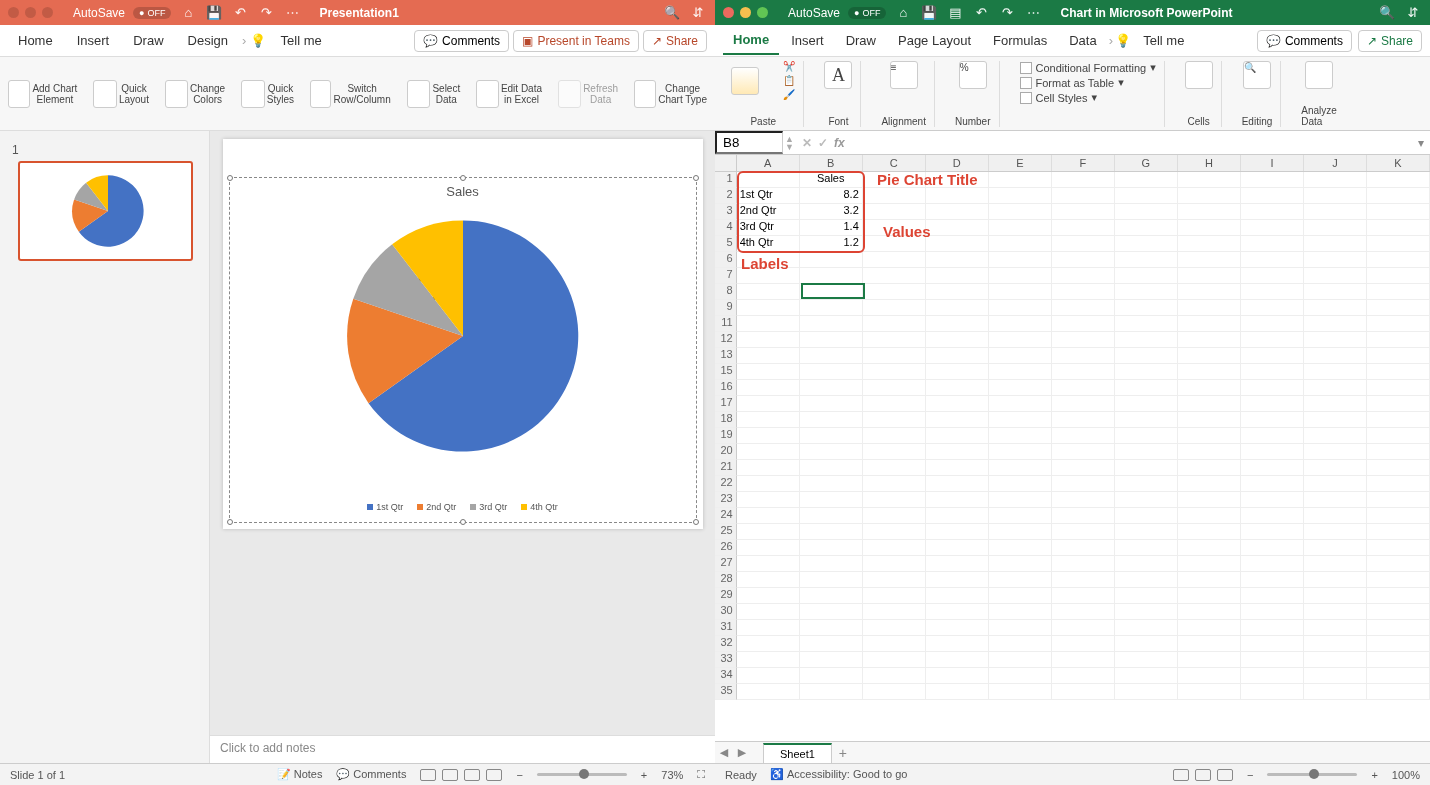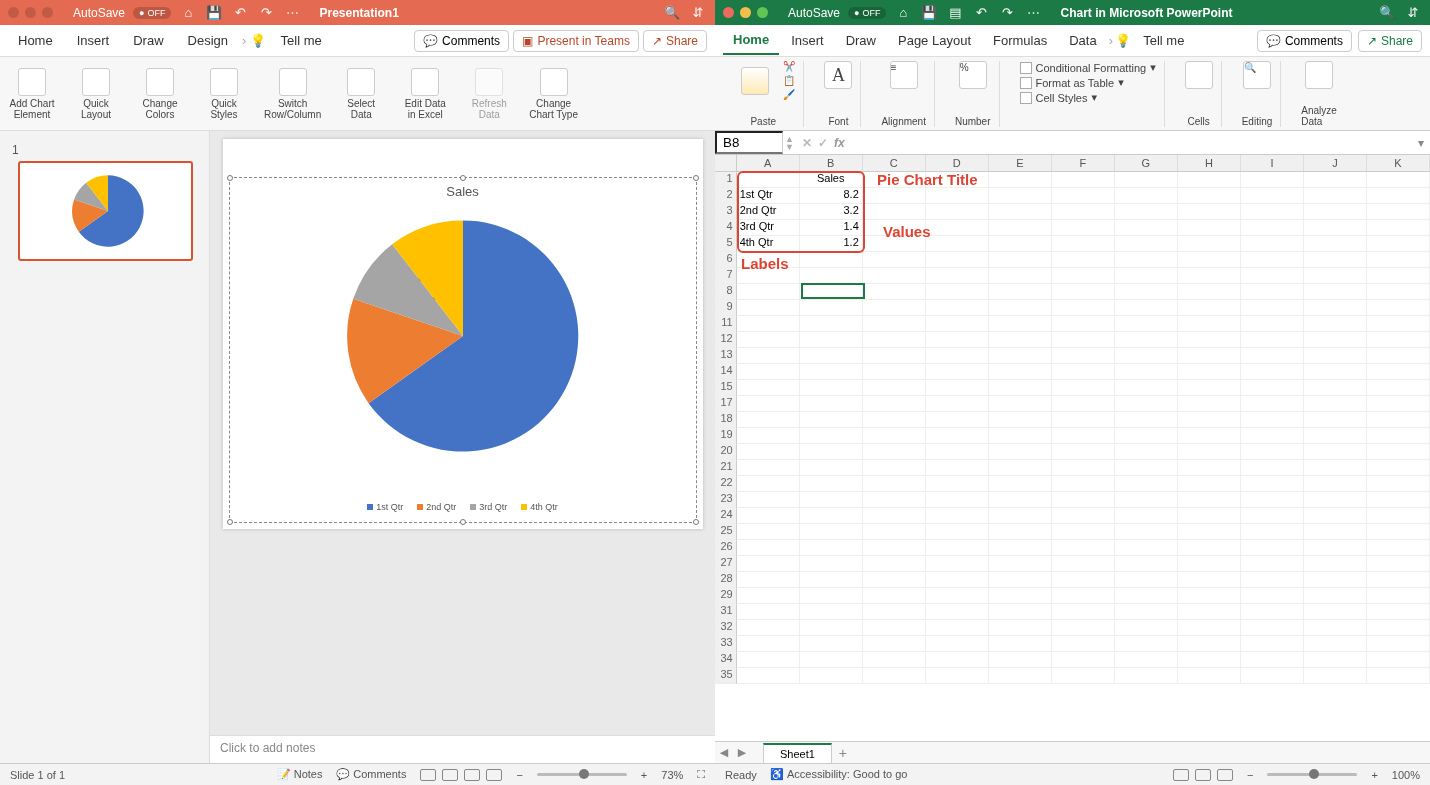--- a/index.html
+++ b/index.html
@@ -19,21 +19,21 @@
 .title-text { margin-left: 10px; font-weight: 600; }
 .spacer { flex: 1; }
 
 .ppt-tabs { height: 32px; background: #fff; display: flex; align-items: center; border-bottom: 1px solid #ddd; font-size: 13px; gap: 4px; padding: 0 8px; }
 .ppt-tabs .tab { padding: 6px 10px; color: #333; cursor: pointer; }
 .pill-btn { display: inline-flex; align-items: center; gap: 4px; border: 1px solid #ccc; border-radius: 4px; padding: 3px 8px; font-size: 12px; background: #fff; cursor: pointer; }
 .ppt-tabs .share { color: #b7472a; }
 .ppt-tabs .teams { color: #b7472a; }
 
 .ppt-ribbon { height: 74px; background: #f7f7f7; border-bottom: 1px solid #ddd; display: flex; align-items: center; padding: 4px 8px; gap: 16px; font-size: 10px; color: #444; }
-.rbtn { display: flex; flex-direction: column; align-items: center; gap: 2px; cursor: pointer; min-width: 48px; }
+.rbtn { display: flex; align-items: center; gap: 2px; cursor: pointer; min-width: 48px; }
 .rbtn .ric { width: 28px; height: 28px; border: 1px solid #ccc; border-radius: 3px; background: #fff; }
 .rbtn.dis { opacity: .5; cursor: default; }
 
 .ppt-body { flex: 1; display: flex; background: #e9e9e9; }
 .thumbcol { width: 210px; background: #f3f3f3; padding: 12px; border-right: 1px solid #ddd; }
 .slide-num { font-size: 12px; color: #555; display: inline-block; vertical-align: top; }
 .thumb { display: inline-block; width: 175px; height: 100px; background: #fff; border: 2px solid #d8532e; border-radius: 3px; margin-left: 6px; position: relative; }
 .thumb-pie { position: absolute; top: 10px; left: 50px; }
 
 .canvas-area { flex: 1; display: flex; flex-direction: column; }
@@ -537,48 +537,48 @@
           <div class="cell"></div>
           <div class="cell"></div>
           <div class="cell"></div>
           <div class="cell"></div>
           <div class="cell"></div>
           <div class="cell"></div>
           <div class="cell"></div>
           <div class="cell"></div>
         </div>
         <div class="row">
-          <div class="rn">14</div>
-          <div class="cell"></div>
-          <div class="cell"></div>
-          <div class="cell"></div>
-          <div class="cell"></div>
-          <div class="cell"></div>
-          <div class="cell"></div>
-          <div class="cell"></div>
-          <div class="cell"></div>
-          <div class="cell"></div>
-          <div class="cell"></div>
-          <div class="cell"></div>
-        </div>
-        <div class="row">
           <div class="rn">15</div>
           <div class="cell"></div>
           <div class="cell"></div>
           <div class="cell"></div>
           <div class="cell"></div>
           <div class="cell"></div>
           <div class="cell"></div>
           <div class="cell"></div>
           <div class="cell"></div>
           <div class="cell"></div>
           <div class="cell"></div>
           <div class="cell"></div>
         </div>
         <div class="row">
+          <div class="rn">16</div>
+          <div class="cell"></div>
+          <div class="cell"></div>
+          <div class="cell"></div>
+          <div class="cell"></div>
+          <div class="cell"></div>
+          <div class="cell"></div>
+          <div class="cell"></div>
+          <div class="cell"></div>
+          <div class="cell"></div>
+          <div class="cell"></div>
+          <div class="cell"></div>
+        </div>
+        <div class="row">
           <div class="rn">17</div>
           <div class="cell"></div>
           <div class="cell"></div>
           <div class="cell"></div>
           <div class="cell"></div>
           <div class="cell"></div>
           <div class="cell"></div>
           <div class="cell"></div>
           <div class="cell"></div>
           <div class="cell"></div>
@@ -734,20 +734,34 @@
           <div class="cell"></div>
           <div class="cell"></div>
           <div class="cell"></div>
           <div class="cell"></div>
           <div class="cell"></div>
           <div class="cell"></div>
           <div class="cell"></div>
         </div>
         <div class="row">
           <div class="rn">29</div>
+          <div class="cell"></div>
+          <div class="cell"></div>
+          <div class="cell"></div>
+          <div class="cell"></div>
+          <div class="cell"></div>
+          <div class="cell"></div>
+          <div class="cell"></div>
+          <div class="cell"></div>
+          <div class="cell"></div>
+          <div class="cell"></div>
+          <div class="cell"></div>
+        </div>
+        <div class="row">
+          <div class="rn">30</div>
           <div class="cell"></div>
           <div class="cell"></div>
           <div class="cell"></div>
           <div class="cell"></div>
           <div class="cell"></div>
           <div class="cell"></div>
           <div class="cell"></div>
           <div class="cell"></div>
           <div class="cell"></div>
           <div class="cell"></div>

